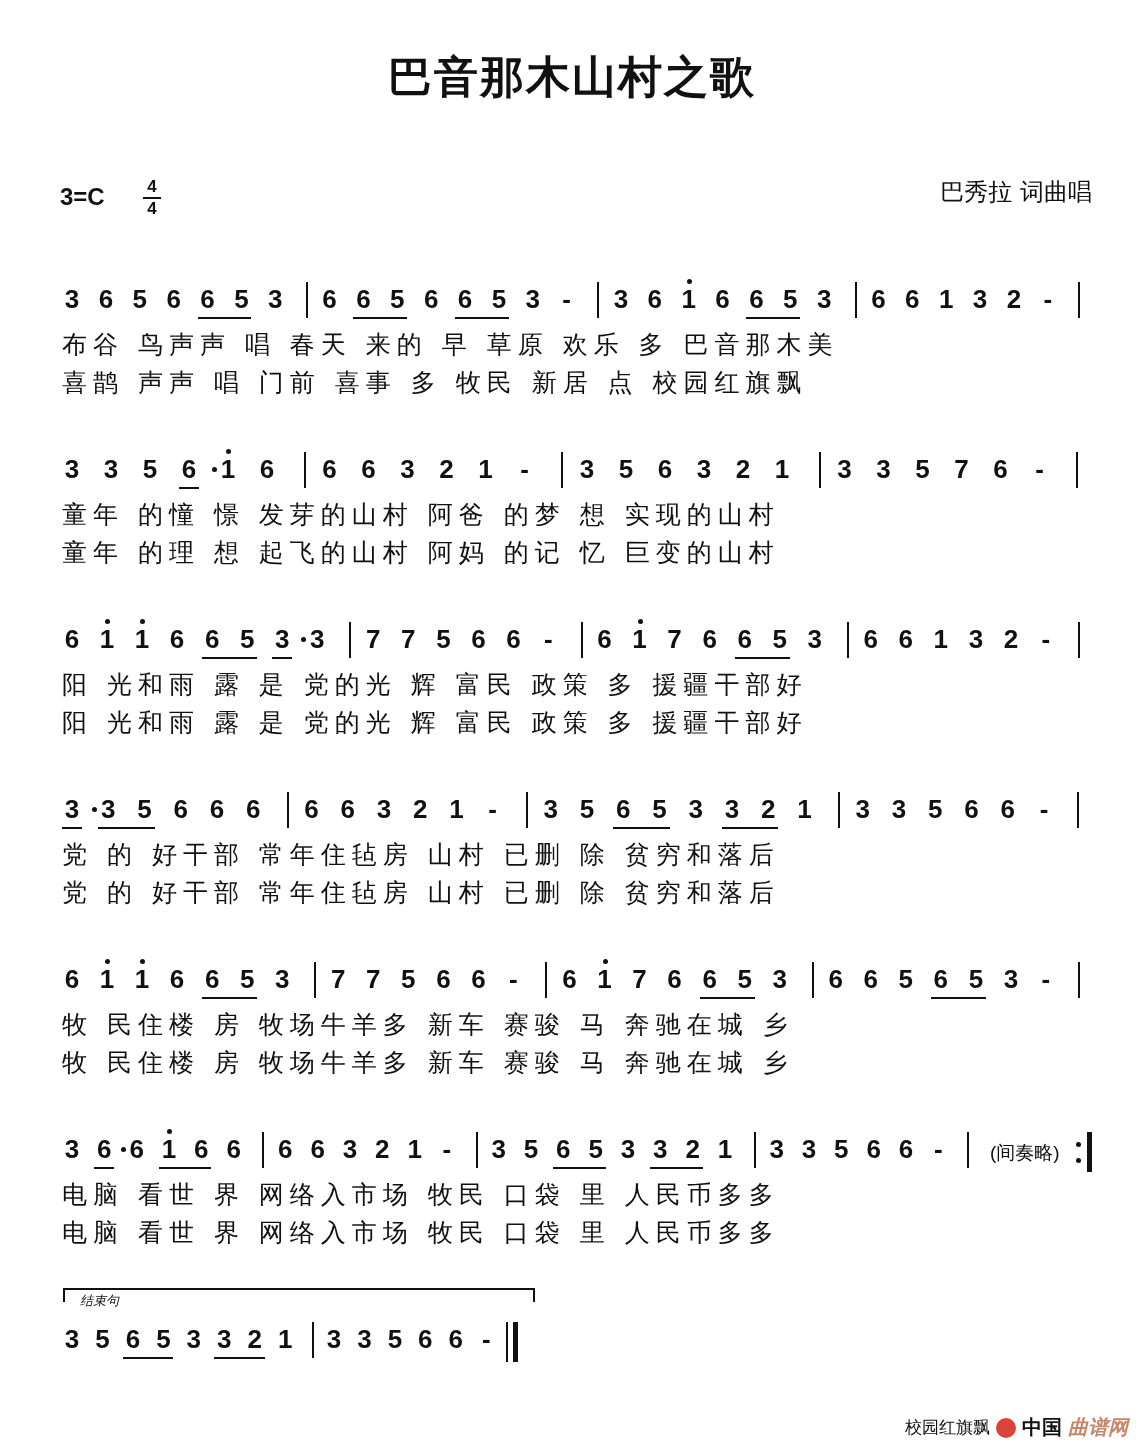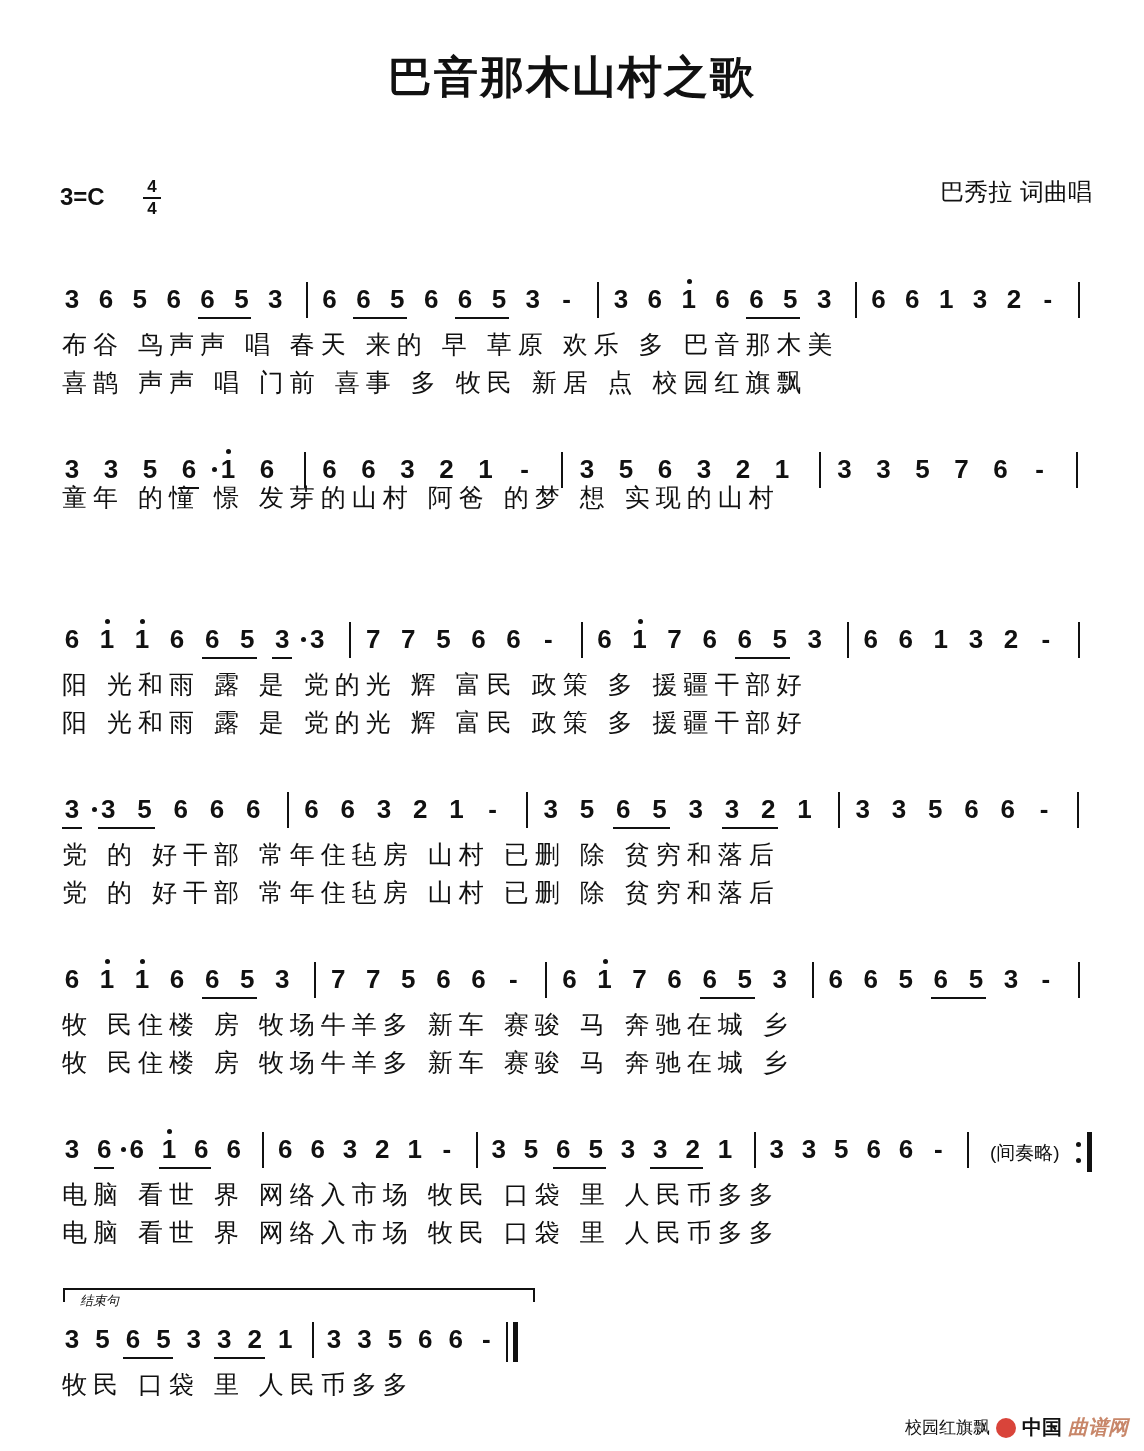--- a/index.html
+++ b/index.html
@@ -105,21 +105,22 @@
       <div class="note" style="left: 733.061px; top: 14px;">2</div>
       <div class="note" style="left: 772.076px; top: 14px;">1</div>
       <div class="barline" style="left: 818.894px; top: 12px;"></div>
       <div class="note" style="left: 834.5px; top: 14px;">3</div>
       <div class="note" style="left: 873.515px; top: 14px;">3</div>
       <div class="note" style="left: 912.53px; top: 14px;">5</div>
       <div class="note" style="left: 951.545px; top: 14px;">7</div>
       <div class="note" style="left: 990.561px; top: 14px;">6</div>
       <div class="note" style="left: 1029.58px; top: 14px;">-</div>
       <div class="barline" style="left: 1076.39px; top: 12px;"></div>
-      <div class="lyric" style="left: 62px; top: 41px; letter-spacing: 6px;">童年 的憧 憬 发芽的山村  阿爸 的梦 想 实现的山村</div>
+      <div class="lyric" style="left: 62px; top: 58px; letter-spacing: 6px;">童年 的憧 憬 发芽的山村  阿爸 的梦 想 实现的山村</div>
+      <div class="lyric" style="left: 62px; top: 96px; letter-spacing: 6px;">童年 的理 想 起飞的山村  阿妈 的记 忆 巨变的山村</div>
     </div>
     <div class="system" style="top: 610px;">
       <div class="note" style="left: 62px; top: 14px;">6</div>
       <div class="note" style="left: 97.034px; top: 14px;">1</div>
       <div class="dot-above" style="left: 105.034px; top: 9px;"></div>
       <div class="note" style="left: 132.068px; top: 14px;">1</div>
       <div class="dot-above" style="left: 140.068px; top: 9px;"></div>
       <div class="note" style="left: 167.102px; top: 14px;">6</div>
       <div class="note" style="left: 202.136px; top: 14px;">6</div>
       <div class="note" style="left: 237.17px; top: 14px;">5</div>
@@ -293,21 +294,20 @@
       <div class="note" style="left: 275.224px; top: 14px;">1</div>
       <div class="barline" style="left: 311.776px; top: 12px;"></div>
       <div class="note" style="left: 323.961px; top: 14px;">3</div>
       <div class="note" style="left: 354.421px; top: 14px;">3</div>
       <div class="note" style="left: 384.882px; top: 14px;">5</div>
       <div class="note" style="left: 415.342px; top: 14px;">6</div>
       <div class="note" style="left: 445.803px; top: 14px;">6</div>
       <div class="note" style="left: 476.263px; top: 14px;">-</div>
       <div class="final" style="left: 512.816px; top: 12px;"></div>
       <div class="thin" style="left: 505.816px; top: 12px;"></div>
-      <div class="lyric" style="left: 62px; top: 58px; letter-spacing: 6px;">牧民 口袋 里 人民币多多</div>
       <div class="bracket" style="top: -22px; left: 63px;"></div>
       <div class="bracket-label" style="top: -18px;">结束句</div>
     </div>
   </div>
 
 <div class="footer">
   <span>校园红旗飘</span>
   <span class="logo-c"></span>
   <span class="logo-a">中国</span>
   <span class="logo-b">曲谱网</span>

